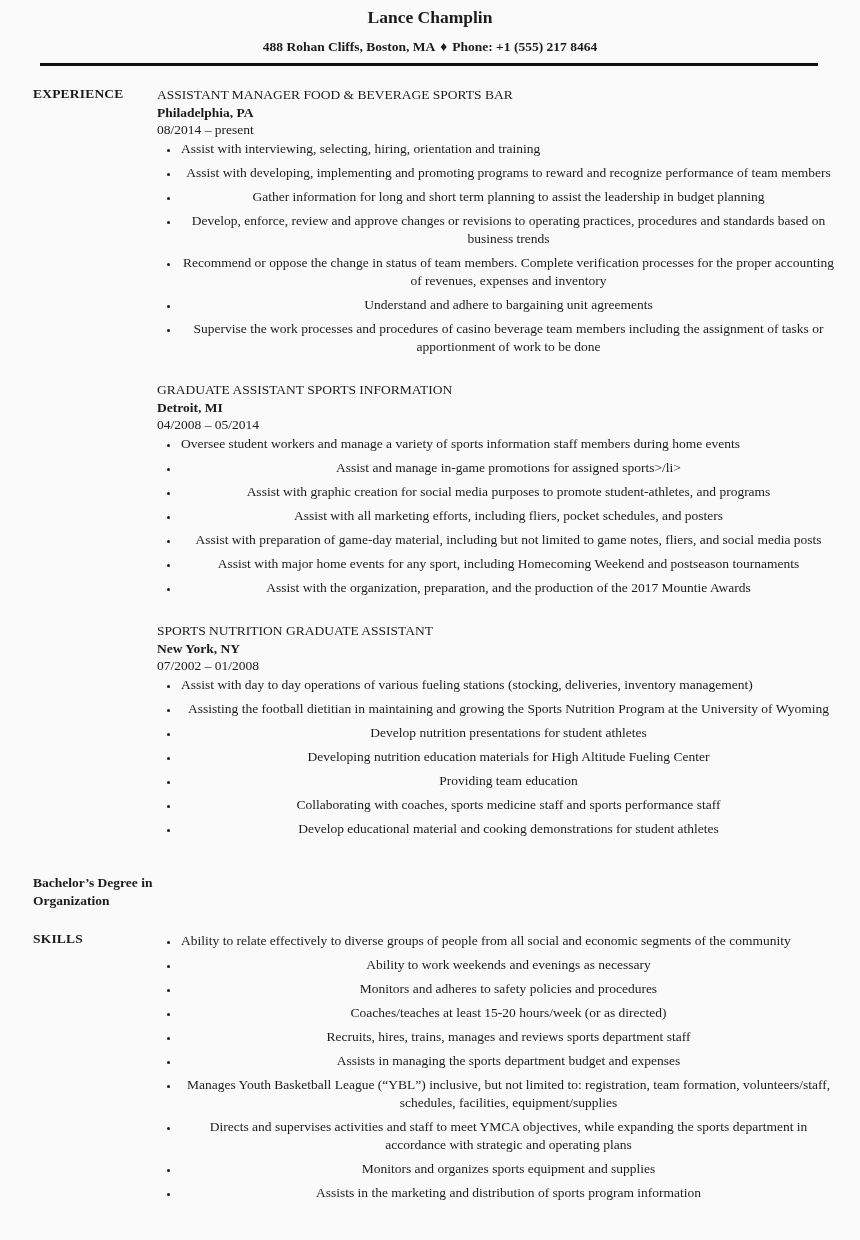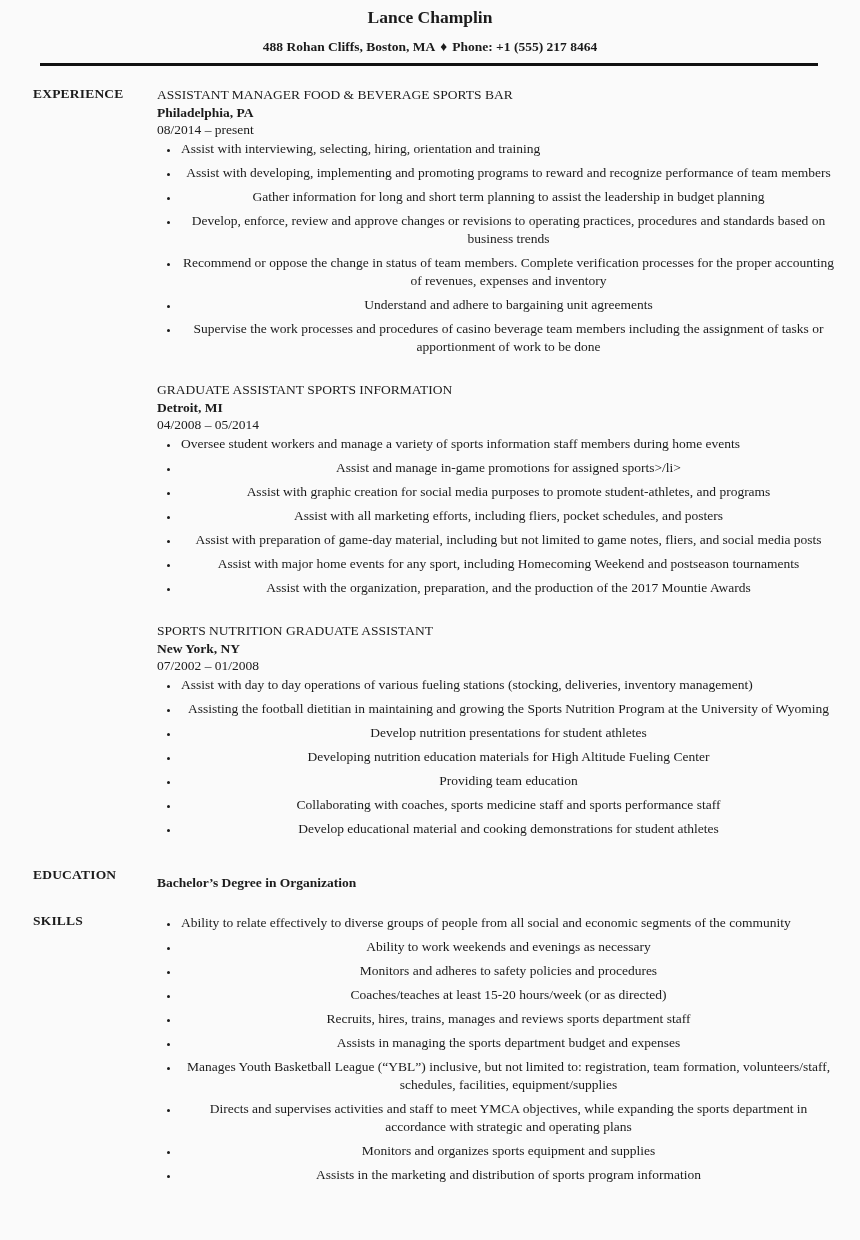--- a/index.html
+++ b/index.html
@@ -141,21 +141,20 @@
             <li>Developing nutrition education materials for High Altitude Fueling Center</li>
             <li>Providing team education</li>
             <li>Collaborating with coaches, sports medicine staff and sports performance staff</li>
             <li>Develop educational material and cooking demonstrations for student athletes</li>
           </ul>
         </div>
       </div>
   </section>
 
   <section class="section education">
-    <div class="section-label">EDUCATION</div>
     <div class="section-content">
       <div class="edu-degree">Bachelor’s Degree in Organization</div>
     </div>
   </section>
 
   <section class="section skills">
     <div class="section-label">SKILLS</div>
     <div class="section-content">
       <ul class="bullets">
           <li>Ability to relate effectively to diverse groups of people from all social and economic segments of the community</li>

